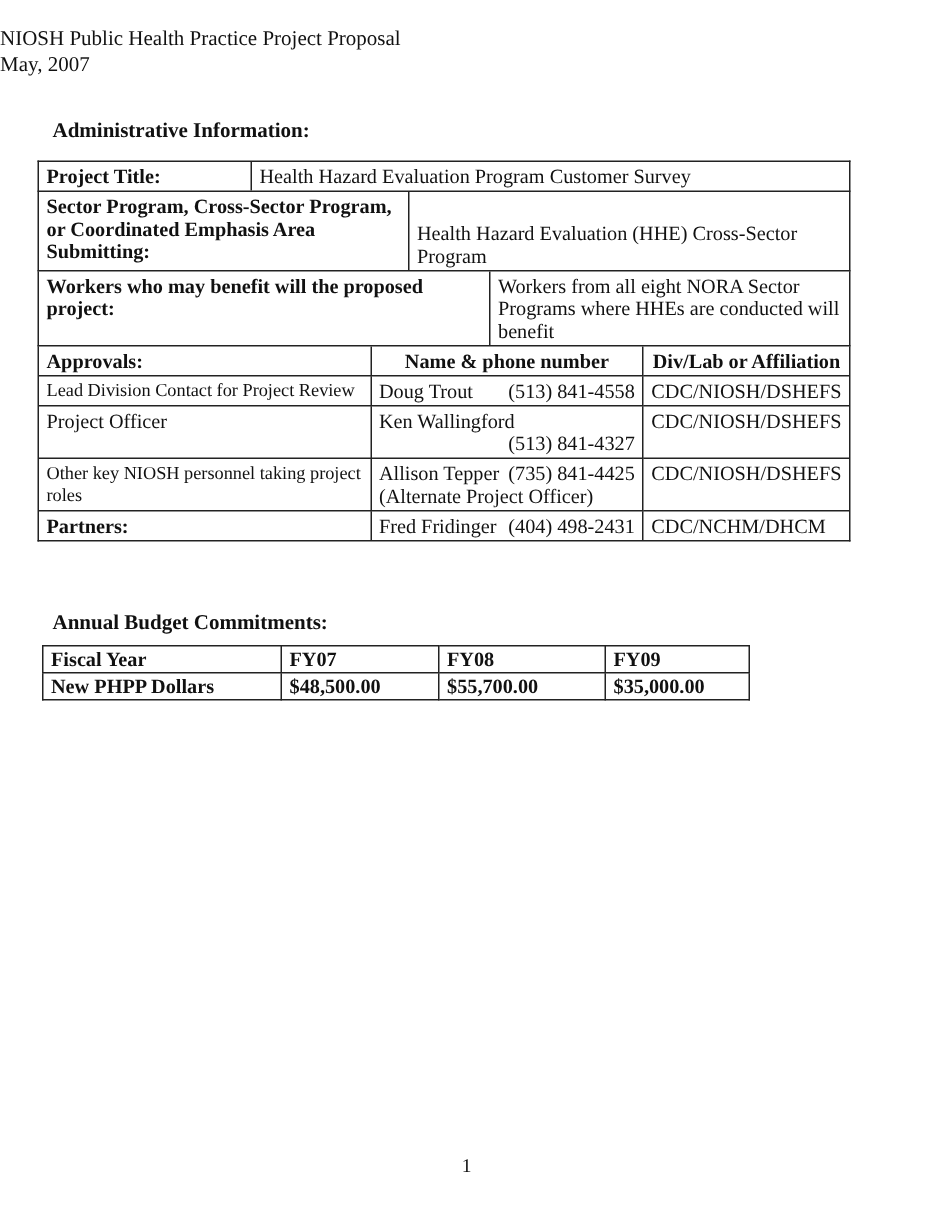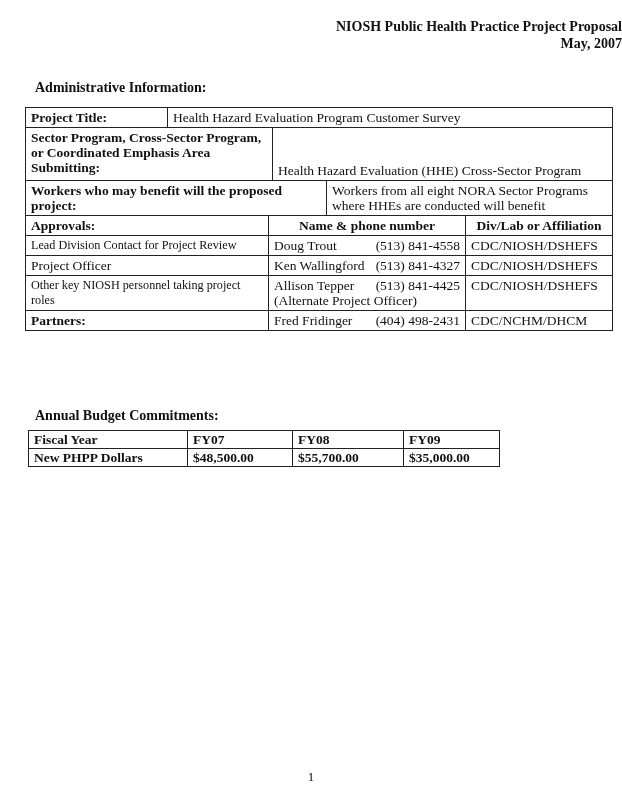--- a/index.html
+++ b/index.html
@@ -1,29 +1,29 @@
 <!DOCTYPE html>
 <html><head>
 <meta charset="utf-8">
 <style>
   html, body { margin: 0; padding: 0; background: #ffffff; }
   body {
     width: 622px; height: 803px; position: relative; overflow: hidden;
     font-family: "Liberation Serif", "DejaVu Serif", serif; color: #111;
   }
-  .title-block { position: absolute; top: 18px; left: 0; width: 622px; text-align: right; font-weight: bold; font-size: 14px; line-height: 17px; }
+  .title-block { position: absolute; top: 18px; left: 0; width: 622px; text-align: left; font-weight: normal; font-size: 14px; line-height: 17px; }
   .section-heading { position: absolute; left: 35px; font-weight: bold; font-size: 14px; }
   #admin-heading { top: 80px; }
   #budget-heading { top: 408px; }
 
   table { border-collapse: collapse; position: absolute; font-size: 13.5px; line-height: 15px; }
   td { border: 1.3px solid #222; padding: 2px 5px; vertical-align: top; }
   .b { font-weight: bold; }
 
-  #admin-outer { left: 25px; top: 107px; width: 588px; }
+  #admin-outer { left: 25px; top: 107px; width: 542px; }
   #admin-outer td.wrap { padding: 0; border: 1.3px solid #222; }
   .inner { position: static; width: 100%; border-collapse: collapse; }
   .inner td { border: none; border-right: 1.3px solid #222; }
   .inner td:last-child { border-right: none; }
   .small { font-size: 12.2px; }
   .phone { float: right; }
   .center { text-align: center; margin-top: 32px; }
 
   #budget-table { left: 28px; top: 419px; width: 472px; font-size: 13.5px; margin-top: 11px; }
   #budget-table td { padding: 1px 5px; font-weight: bold; }
@@ -92,21 +92,21 @@
           <td style="border-bottom:1.3px solid #222"><span>Doug Trout</span><span class="phone">(513) 841-4558</span></td>
           <td style="border-bottom:1.3px solid #222">CDC/NIOSH/DSHEFS</td>
         </tr>
         <tr>
           <td style="border-bottom:1.3px solid #222">Project Officer</td>
           <td style="border-bottom:1.3px solid #222"><span>Ken Wallingford</span><span class="phone">(513) 841-4327</span></td>
           <td style="border-bottom:1.3px solid #222">CDC/NIOSH/DSHEFS</td>
         </tr>
         <tr>
           <td class="small" style="border-bottom:1.3px solid #222">Other key NIOSH personnel taking project roles</td>
-          <td style="border-bottom:1.3px solid #222"><span>Allison Tepper</span><span class="phone">(513) 841-4425</span><br><span>(Alternate Project Officer)</span></td>
+          <td style="border-bottom:1.3px solid #222"><span>Allison Tepper</span><span class="phone">(735) 841-4425</span><br><span>(Alternate Project Officer)</span></td>
           <td style="border-bottom:1.3px solid #222">CDC/NIOSH/DSHEFS</td>
         </tr>
         <tr>
           <td class="b">Partners:</td>
           <td><span>Fred Fridinger</span><span class="phone">(404) 498-2431</span></td>
           <td>CDC/NCHM/DHCM</td>
         </tr>
       </tbody>
           </table>
     </td>

